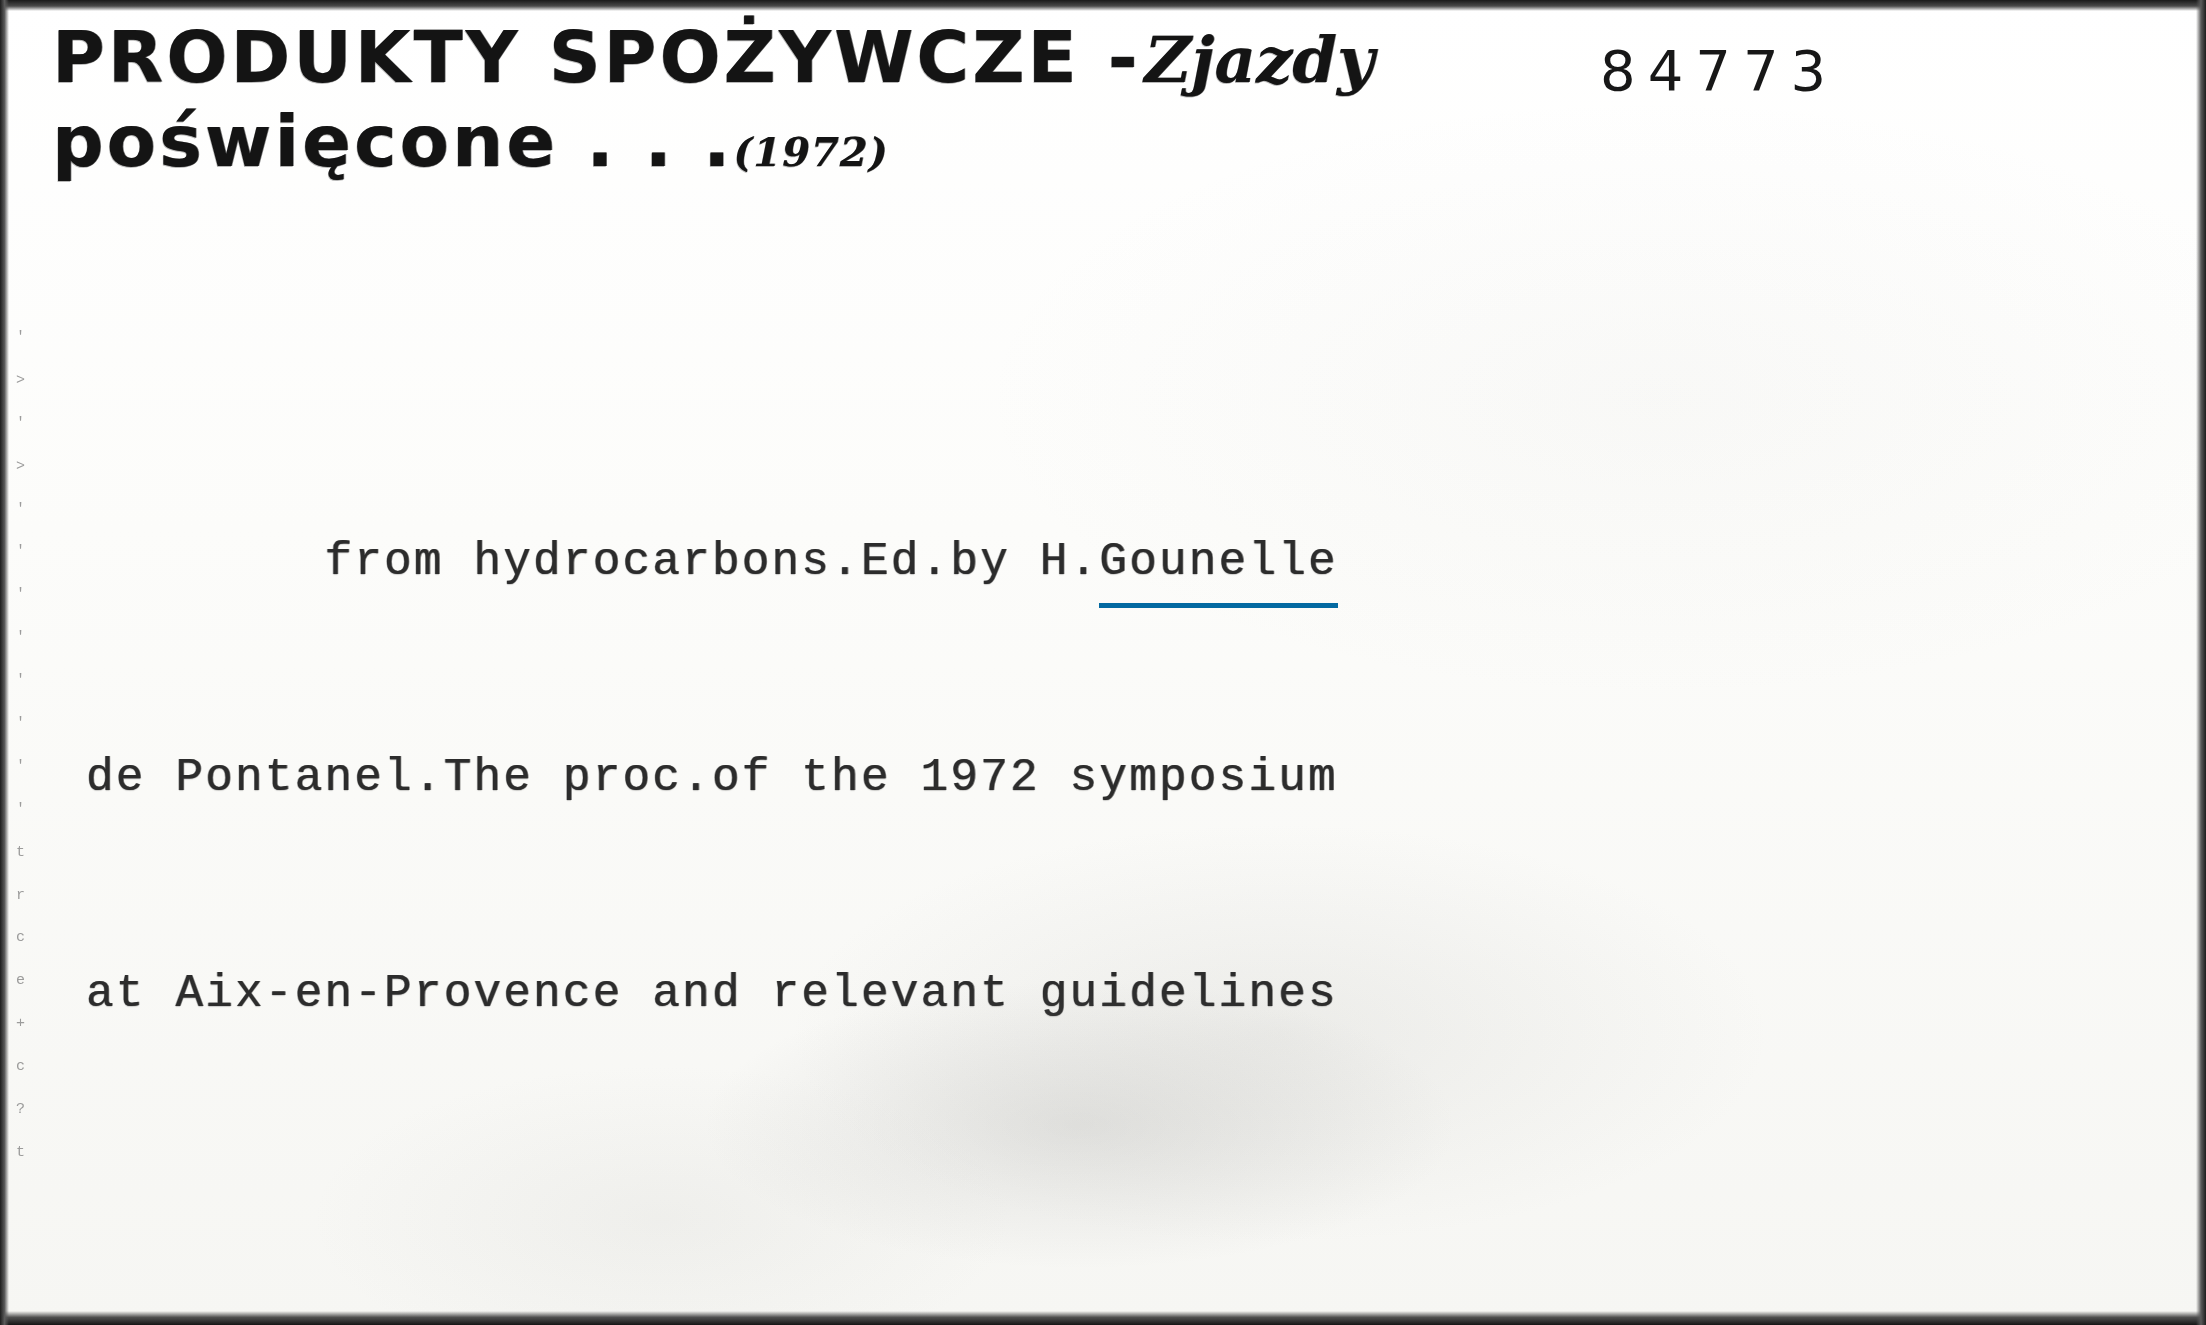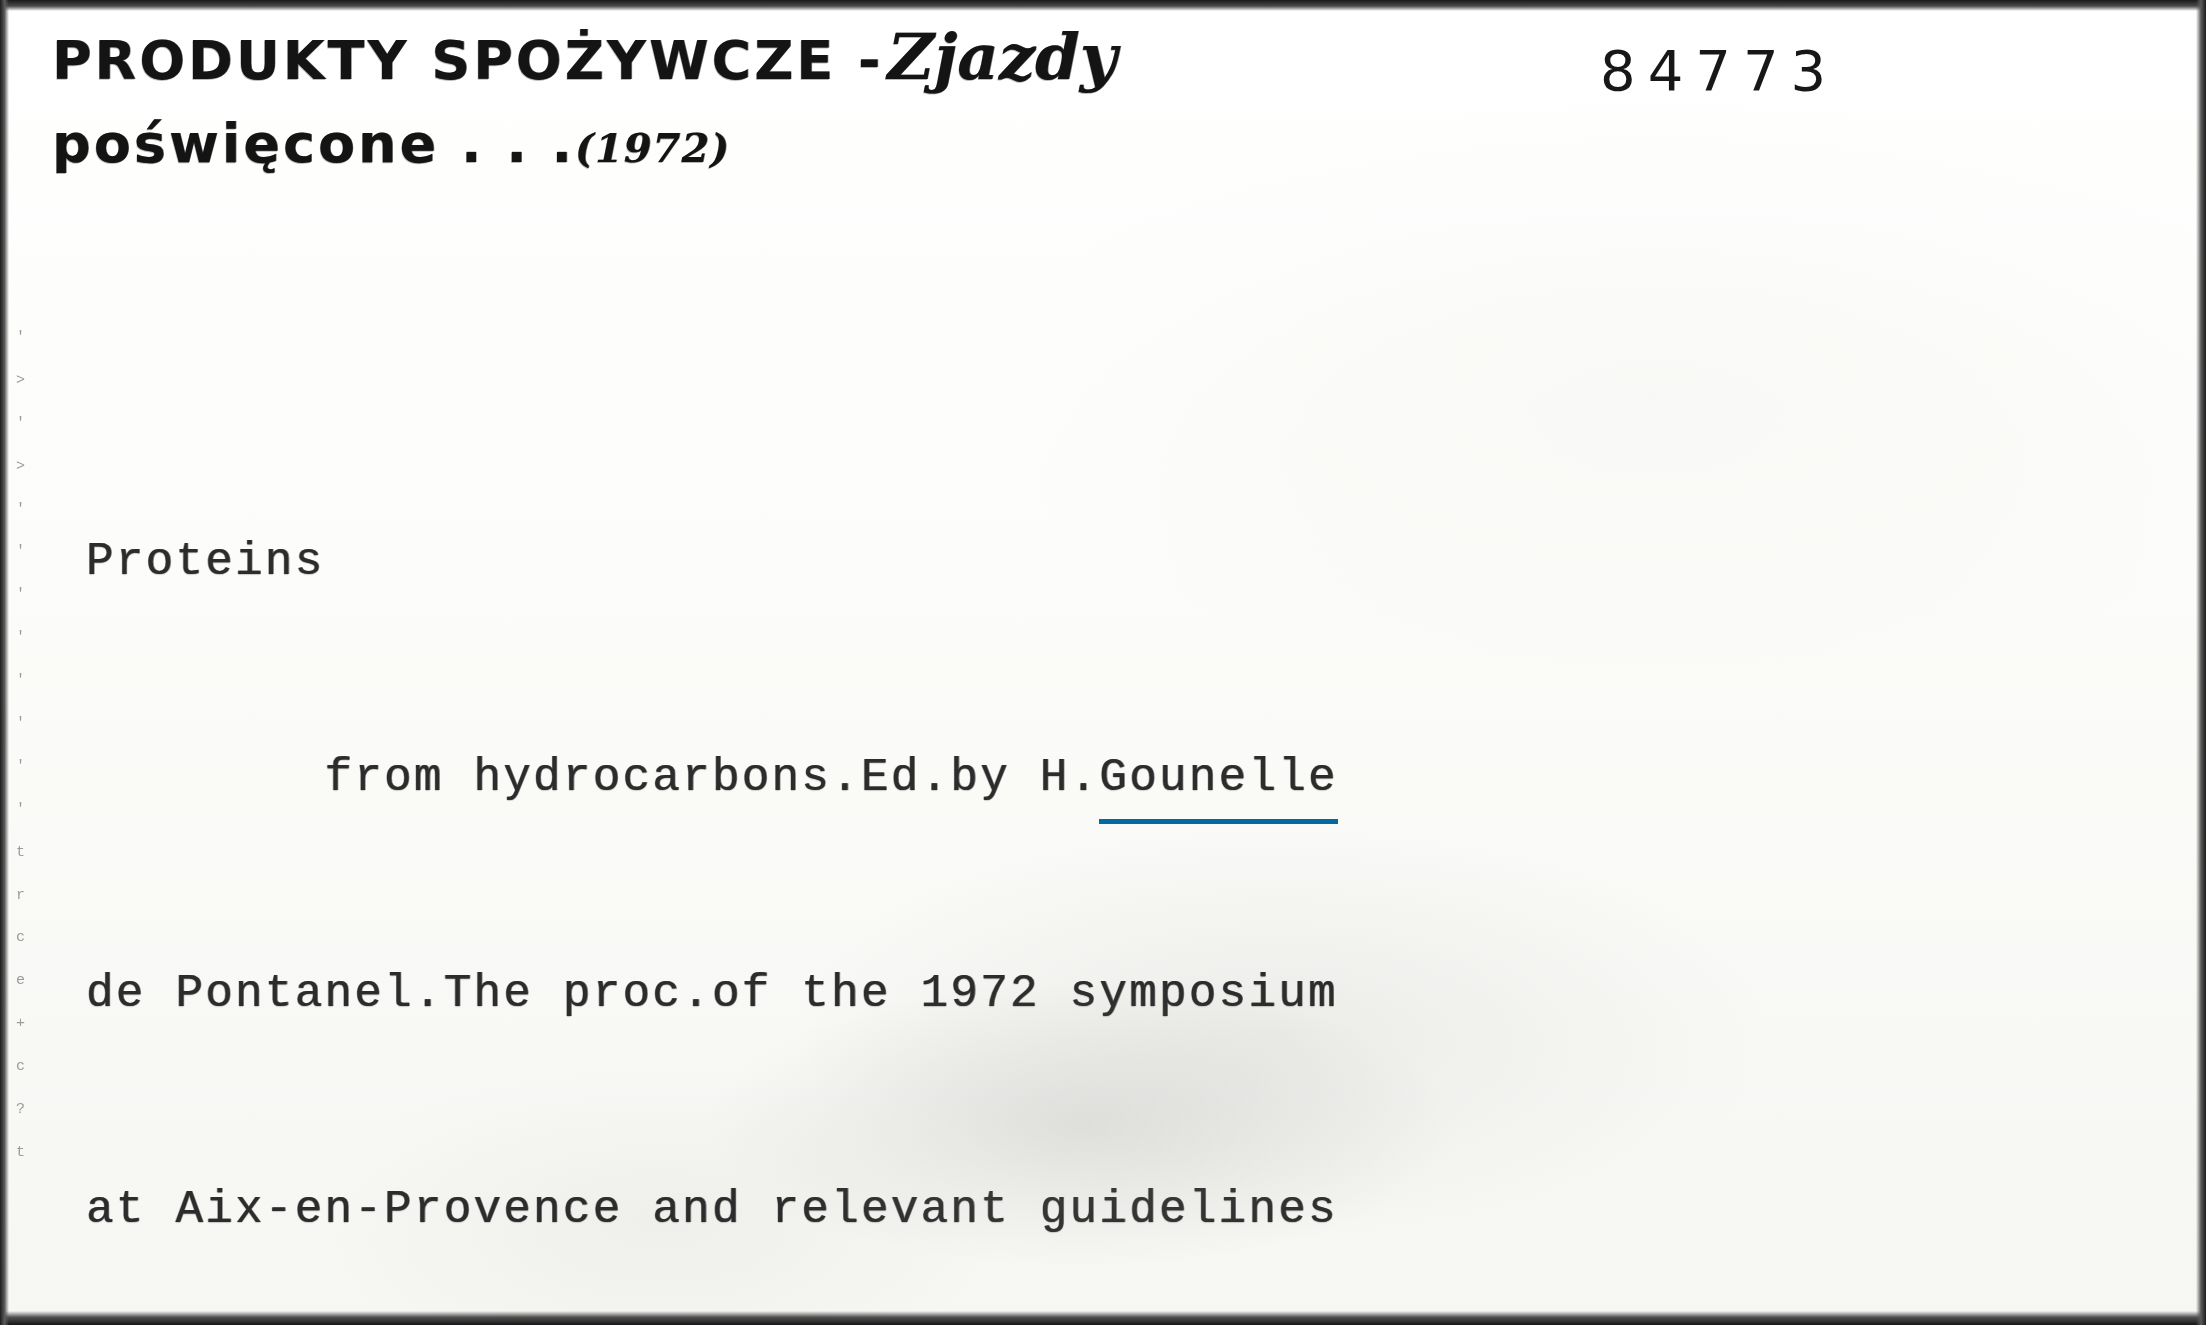--- a/index.html
+++ b/index.html
@@ -94,21 +94,21 @@
   #hw-line1 {
     font-size: 62px;
     line-height: 78px;
   }
   #hw-line2 {
     font-size: 62px;
     line-height: 74px;
     margin-top: 4px;
   }
   .hw-small-caps {
-    font-size: 54px;
+    font-size: 72px;
     letter-spacing: 3px;
   }
   .hw-script {
     font-family: "DejaVu Serif", serif;
     font-style: italic;
     font-weight: 700;
     font-size: 64px;
     letter-spacing: 0px;
     margin-left: 4px;
   }
@@ -206,21 +206,20 @@
   </div>
 
   <div id="handwriting">
     <div id="hw-line1" class="hw-line"><span class="hw-small-caps">PRODUKTY  SPOŻYWCZE -</span><span class="hw-script">Zjazdy</span></div>
     <div id="hw-line2" class="hw-line"><span class="hw-small-caps">poświęcone . . .</span><span class="hw-paren-year">(1972)</span></div>
   </div>
 
   <div id="accession-number">84773</div>
 
   <div id="typed-block">
-    <span class="typed-line">Proteins</span>
     <span class="typed-line"><span>        from hydrocarbons.Ed.by H.</span><span class="underlined">Gounelle</span></span>
     <span class="typed-line">de Pontanel.The proc.of the 1972 symposium</span>
     <span class="typed-line">at Aix-en-Provence and relevant guidelines</span>
     
     
     
   </div>
 
   <div id="smudge"></div>
 

